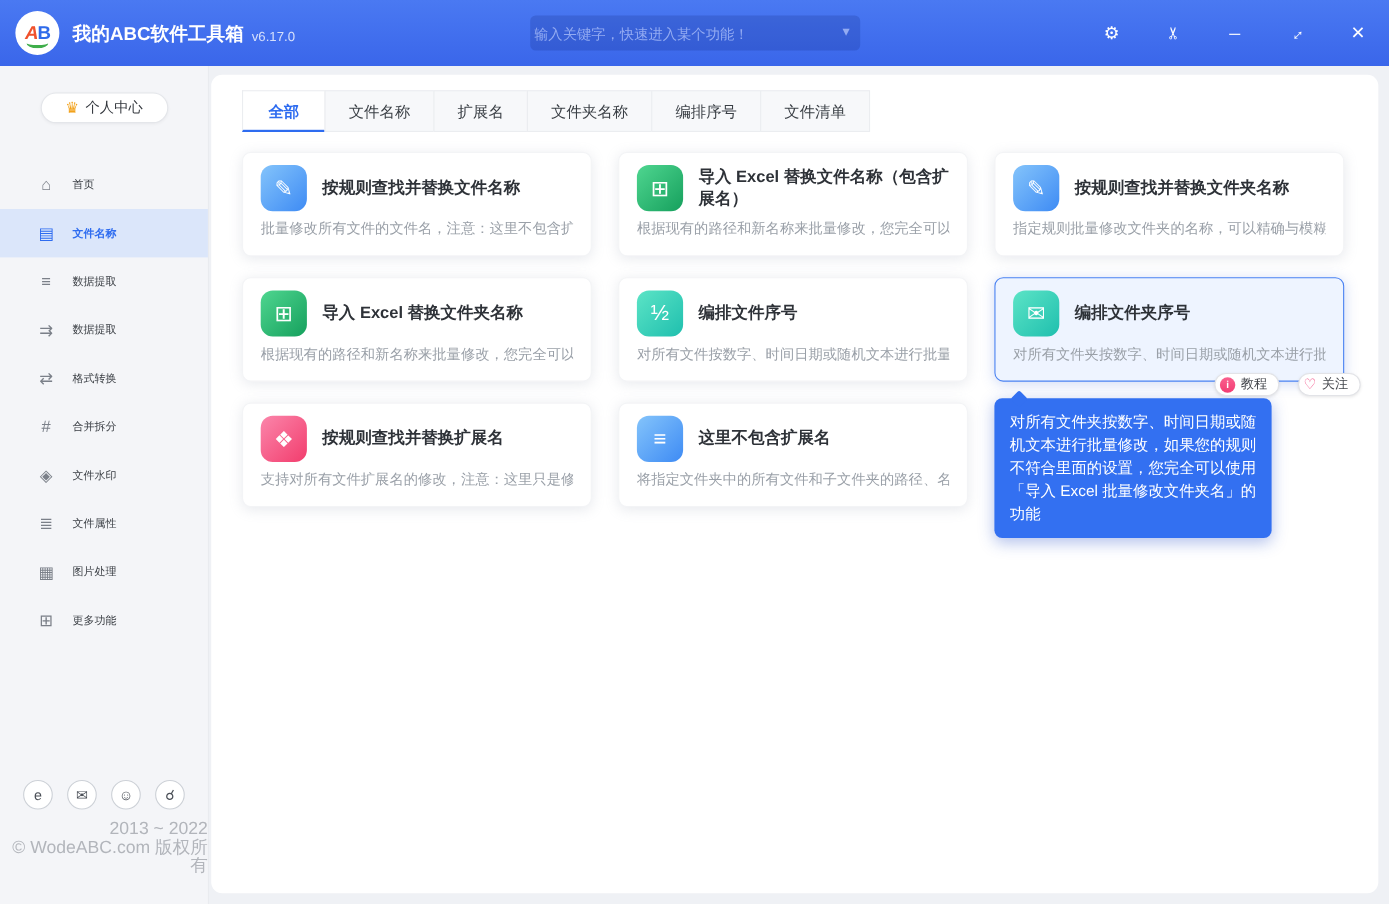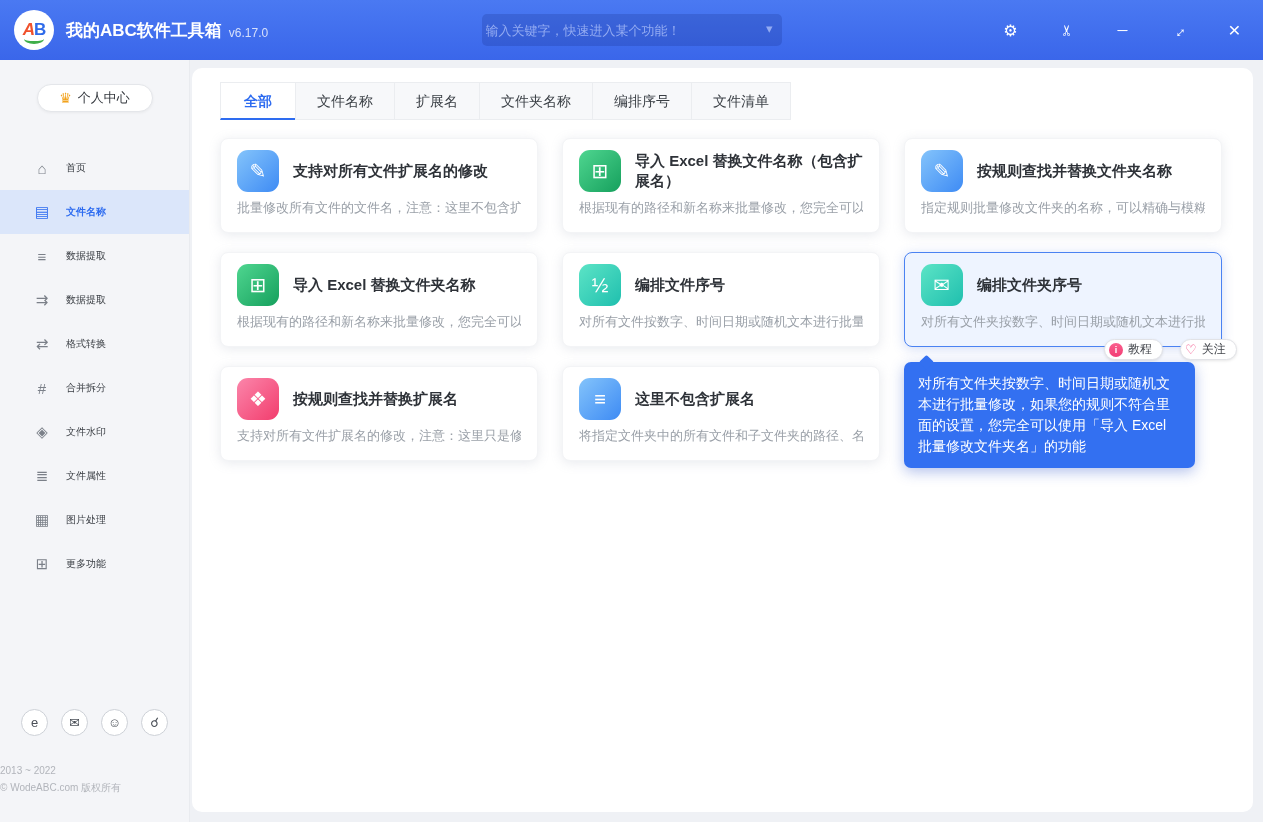--- a/index.html
+++ b/index.html
@@ -42,22 +42,22 @@
   .crown { color: #f2a21c; font-size: 14px; line-height: 1; }
   .nav { margin-top: 34px; }
   .nav-item { height: 44px; display: flex; align-items: center; padding-left: 32px; cursor: pointer; }
   .nav-ic { width: 20px; text-align: center; font-size: 15px; color: #7b8089; }
   .nav-label { margin-left: 14px; font-size: 10px; color: #3c4046; }
   .nav-item.active { background: #dbe6fa; }
   .nav-item.active .nav-ic, .nav-item.active .nav-label { color: #2e6cf0; font-weight: 700; }
   .social { position: absolute; left: 21px; bottom: 86px; display: flex; gap: 13px; }
   .soc { width: 27px; height: 27px; border: 1px solid #cdd1d7; border-radius: 50%; background: #fff;
     display: flex; align-items: center; justify-content: center; font-size: 13px; color: #4a4f57; cursor: pointer; }
-  .copyright { position: absolute; bottom: 26px; width: 100%; text-align: left;
-    font-size: 10px; color: #b2b5bb; line-height: 17px; }
+  .copyright { position: absolute; bottom: 26px; width: 100%; text-align: right;
+    font-size: 16px; color: #b2b5bb; line-height: 17px; }
 
   
   .panel { position: absolute; left: 192px; top: 68px; width: 1061px; height: 744px;
     background: #fff; border-radius: 10px; }
   .tabs { position: absolute; left: 28px; top: 14px; display: flex; }
   .tab { height: 38px; line-height: 36px; padding: 0 21px; font-size: 14px; color: #3a3f45;
     background: #f7f8fa; border: 1px solid #ebedf0; margin-right: -1px; cursor: pointer; white-space: nowrap; }
   .tab.active { background: #fff; color: #2e6cf0; font-weight: 700;
     border-bottom: 2px solid #2e6cf0; padding: 0 23px; }
 
@@ -72,21 +72,21 @@
   .tile { width: 42px; height: 42px; border-radius: 11px; flex: 0 0 auto; color: #fff;
     display: flex; align-items: center; justify-content: center; font-size: 20px; }
   .c-blue  { background: linear-gradient(135deg, #84c4fb, #3e8bf4); }
   .c-green { background: linear-gradient(135deg, #4fd690, #16a05d); }
   .c-teal  { background: linear-gradient(135deg, #5ce4c6, #1fbfae); }
   .c-pink  { background: linear-gradient(135deg, #fb86ab, #f23d6d); }
   .card-title { font-size: 15px; font-weight: 700; color: #2e3238; line-height: 20px; }
   .card-desc { margin-top: 7px; font-size: 13px; color: #9aa0a8; white-space: nowrap; overflow: hidden; }
 
   
-  .tooltip { position: absolute; left: 712px; top: 294px; width: 291px; background: #3370f1;
+  .tooltip { position: absolute; left: 712px; top: 294px; width: 252px; background: #3370f1;
     color: #fff; border-radius: 7px; padding: 11px 14px; font-size: 14px; line-height: 21px;
     box-shadow: 0 4px 14px rgba(40,80,200,.35); z-index: 6; }
   .tooltip-arrow { position: absolute; top: -5px; left: 17px; width: 11px; height: 11px;
     background: #3370f1; transform: rotate(45deg); border-radius: 2px; }
   .pill { position: absolute; height: 21px; display: inline-flex; align-items: center; gap: 5px;
     padding: 0 10px 0 4px; background: #fff; border: 1px solid #e2e3e7; border-radius: 11px;
     font-size: 12px; color: #44474d; box-shadow: 0 1px 3px rgba(0,0,0,.10); cursor: pointer; z-index: 7; }
   .pill.tutorial { left: 912px; top: 271px; }
   .pill.follow { left: 988px; top: 271px; }
   .bulb { width: 14px; height: 14px; border-radius: 50%; background: linear-gradient(#fa5f8e,#f23d74);
@@ -186,21 +186,21 @@
       <div class="tab">编排序号</div>
       <div class="tab">文件清单</div>
     </div>
 
     <div class="cards">
       <div class="card">
         <div class="card-head">
           <div class="tile c-blue">
               <span>✎</span>
             </div>
-          <div class="card-title">支持对所有文件扩展名的修改</div>
+          <div class="card-title">按规则查找并替换文件名称</div>
         </div>
         <div class="card-desc">批量修改所有文件的文件名，注意：这里不包含扩展名</div>
       </div>
       <div class="card">
         <div class="card-head">
           <div class="tile c-green">
               <span>⊞</span>
             </div>
           <div class="card-title">导入 Excel 替换文件名称（包含扩展名）</div>
         </div>

